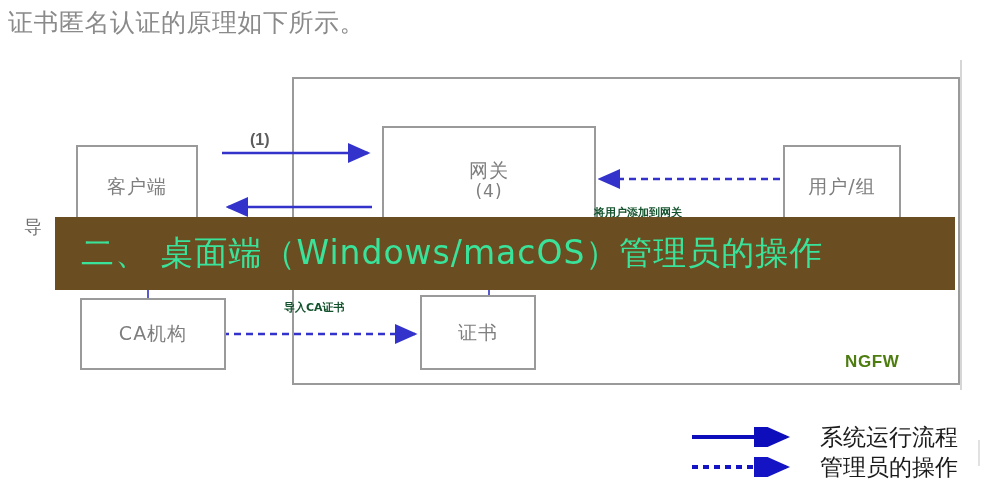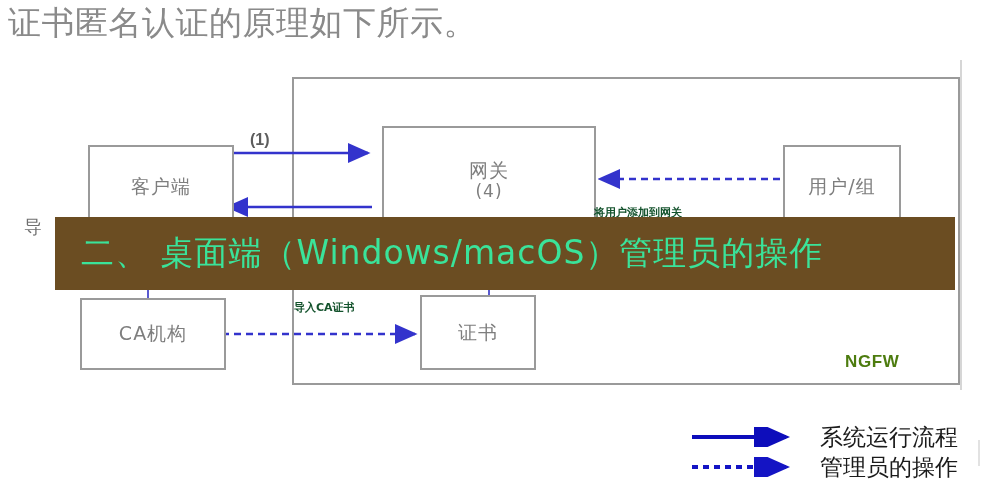--- a/index.html
+++ b/index.html
@@ -16,21 +16,21 @@
     height: 500px;
     background: #ffffff;
     overflow: hidden;
   }
 
   
   .doc-heading {
     position: absolute;
     left: 8px;
     top: 6px;
-    font-size: 33px;
+    font-size: 25px;
     line-height: 34px;
     color: #8a8a8a;
     letter-spacing: 0.5px;
     white-space: nowrap;
     font-family: "DejaVu Sans", "Liberation Sans", sans-serif;
   }
 
   
   .diagram {
     position: absolute;
@@ -76,21 +76,21 @@
     letter-spacing: 1px;
     font-family: "DejaVu Sans", "Liberation Sans", sans-serif;
     text-align: center;
     line-height: 1.15;
   }
   .node .sub {
     display: block;
     font-size: 17px;
   }
 
-  .node-client   { left: 76px;  top: 90px;  width: 146px; height: 84px; margin-left: 12px; }
+  .node-client   { left: 76px;  top: 90px;  width: 122px; height: 84px; }
   .node-gateway  { left: 382px; top: 71px;  width: 214px; height: 110px; }
   .node-usergrp  { left: 783px; top: 90px;  width: 118px; height: 84px; }
   .node-ca       { left: 80px;  top: 243px; width: 146px; height: 72px; justify-content: center; }
   .node-cert     { left: 420px; top: 240px; width: 116px; height: 75px; }
 
   
   .connectors {
     position: absolute;
     left: 0; top: 0;
     width: 1006px;
@@ -111,21 +111,21 @@
   
   .edge-caption {
     position: absolute;
     font-size: 11px;
     color: #14532d;
     white-space: nowrap;
     font-family: "DejaVu Sans", "Liberation Sans", sans-serif;
     font-weight: bold;
   }
   .cap-add-user  { left: 594px; top: 150px; }
-  .cap-import-ca { left: 294px; top: 245px; }
+  .cap-import-ca { left: 284px; top: 245px; }
 
   
   .clipped-left {
     position: absolute;
     left: 24px;
     top: 160px;
     font-size: 18px;
     color: #6f6f6f;
     font-family: "DejaVu Sans", "Liberation Sans", sans-serif;
   }

